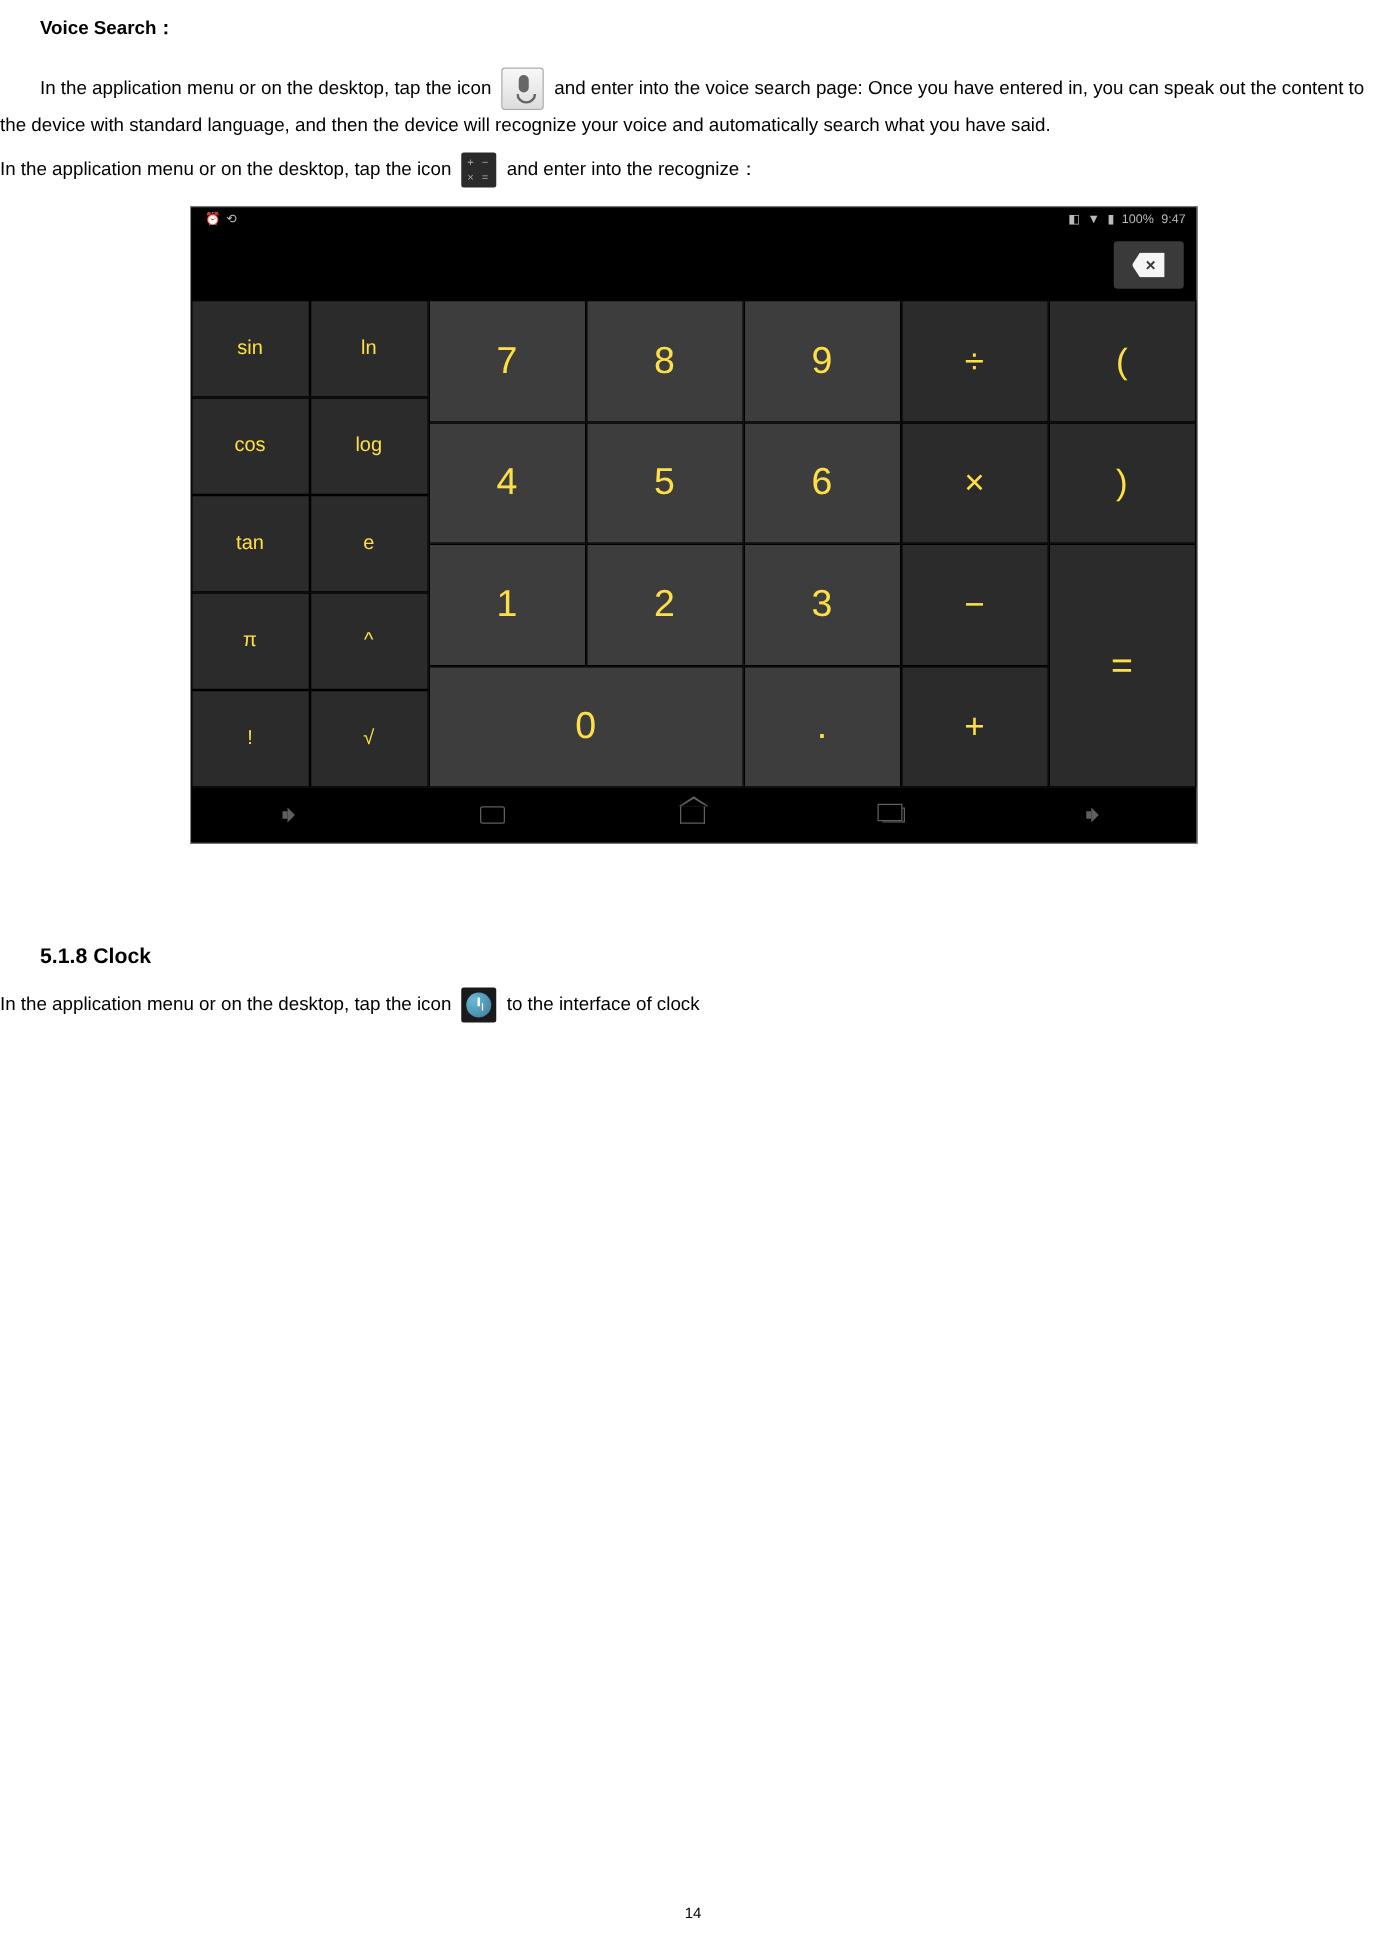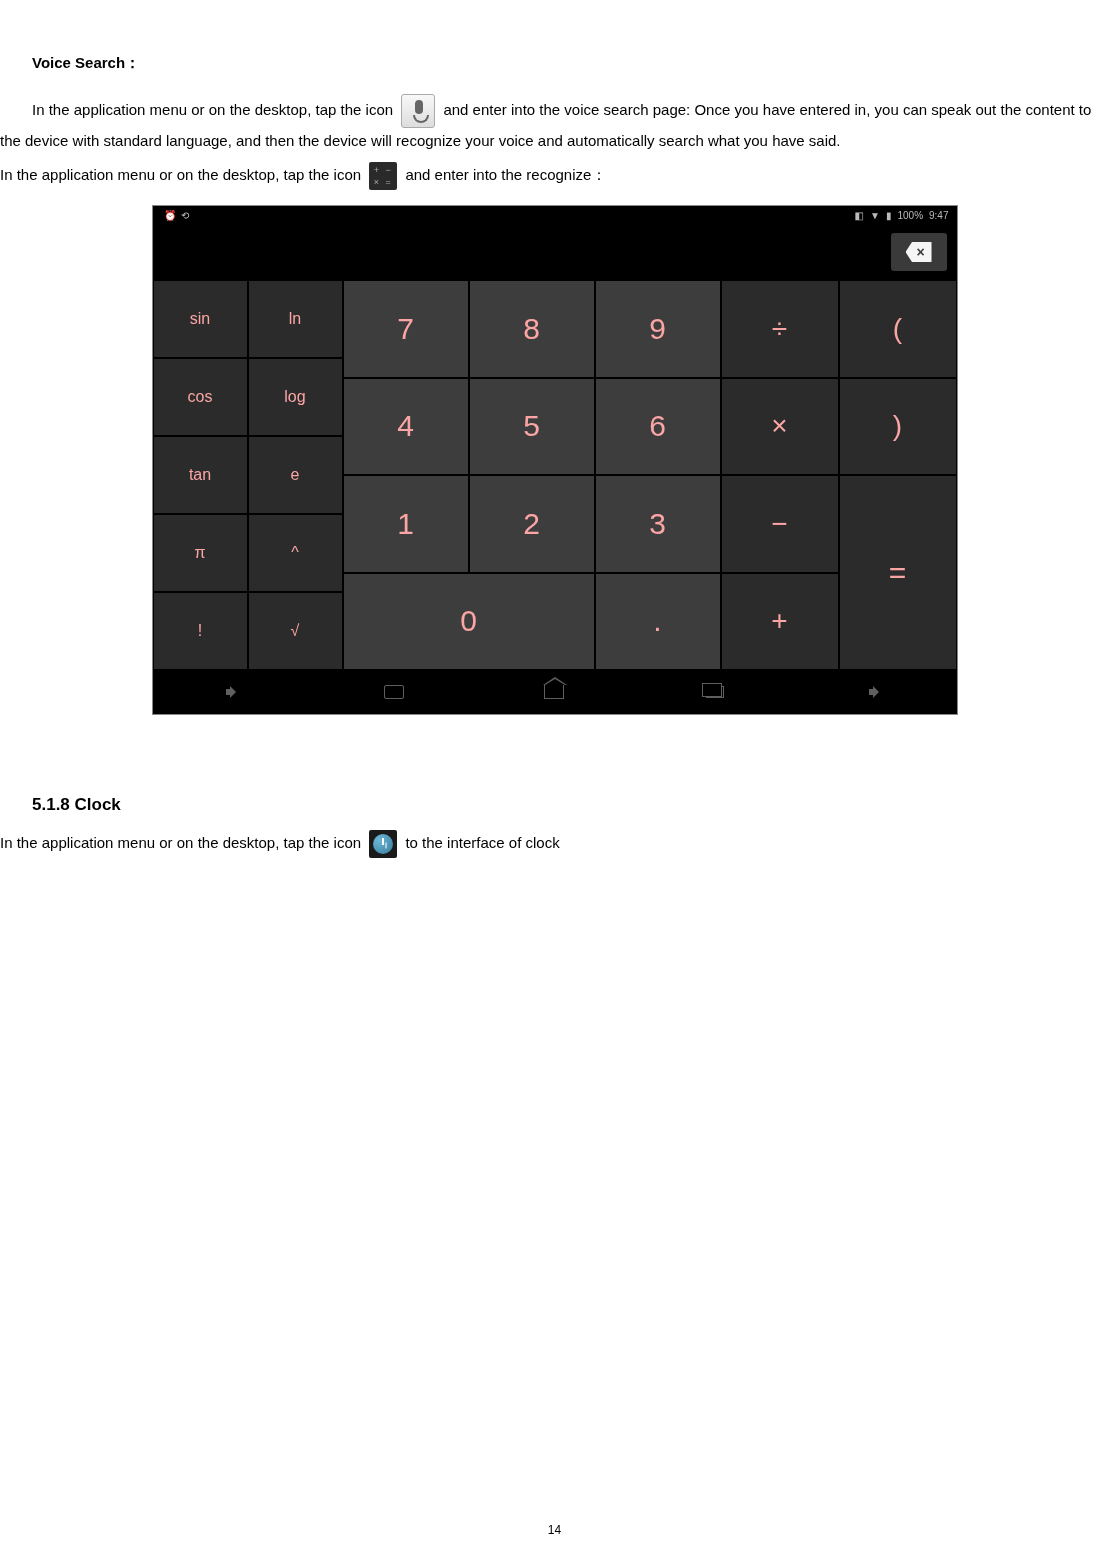--- a/index.html
+++ b/index.html
@@ -9,21 +9,21 @@
       color: #000;
       width: 1109px;
       height: 1561px;
       position: relative;
       background: #fff;
       padding: 0;
     }
     .content {
       padding: 10px 0 0 0;
     }
-    .indent1 { margin-left: 32px; margin-top: 40px; }
+    .indent1 { margin-left: 32px; }
     .para {
       line-height: 26px;
       margin-bottom: 8px;
     }
     .bold { font-weight: bold; }
     .inline-icon {
       display: inline-block;
       vertical-align: middle;
       margin: 0 4px;
     }
@@ -201,21 +201,21 @@
       display: grid;
       grid-template-columns: 1fr;
       grid-template-rows: 1fr 1fr 2fr;
       width: 118px;
     }
     .key {
       border: 1px solid #000;
       display: flex;
       align-items: center;
       justify-content: center;
-      color: #fca5a5;
+      color: #fde047;
       font-size: 26px;
       font-weight: 300;
     }
     .key-func {
       background: #2b2b2b;
       font-size: 16px;
       height: 78px;
     }
     .key-num {
       background: #3d3d3d;

